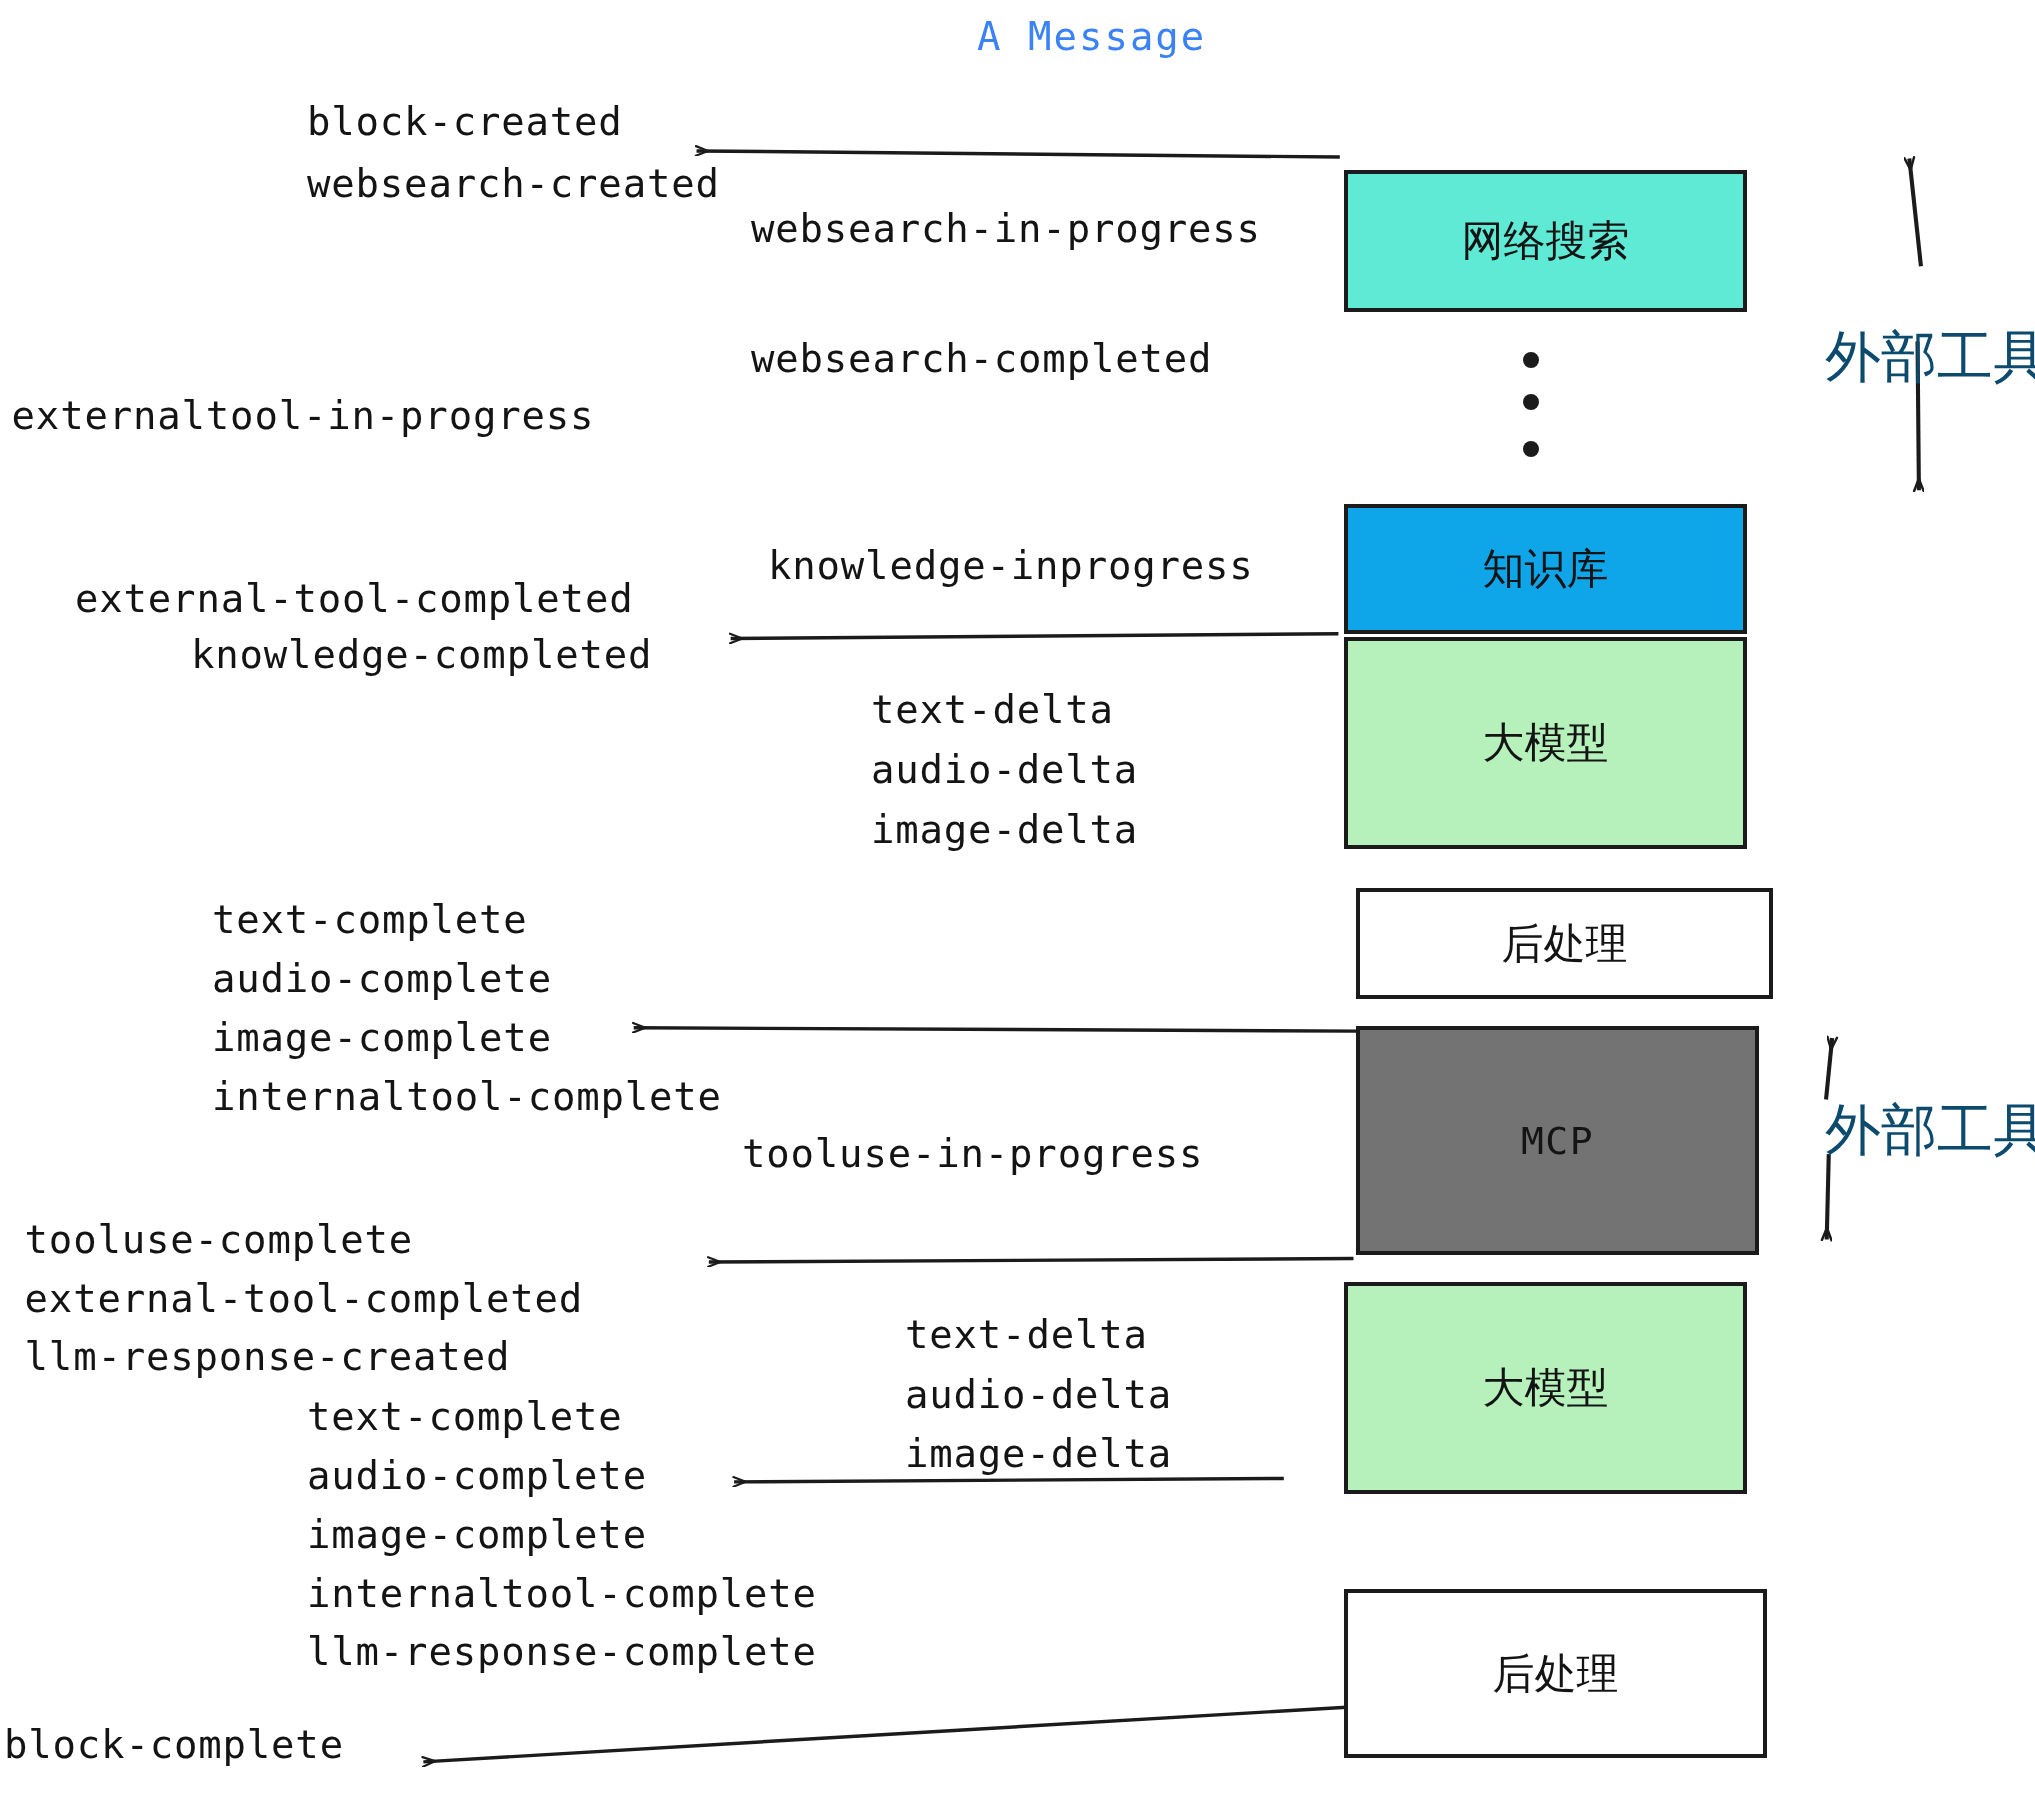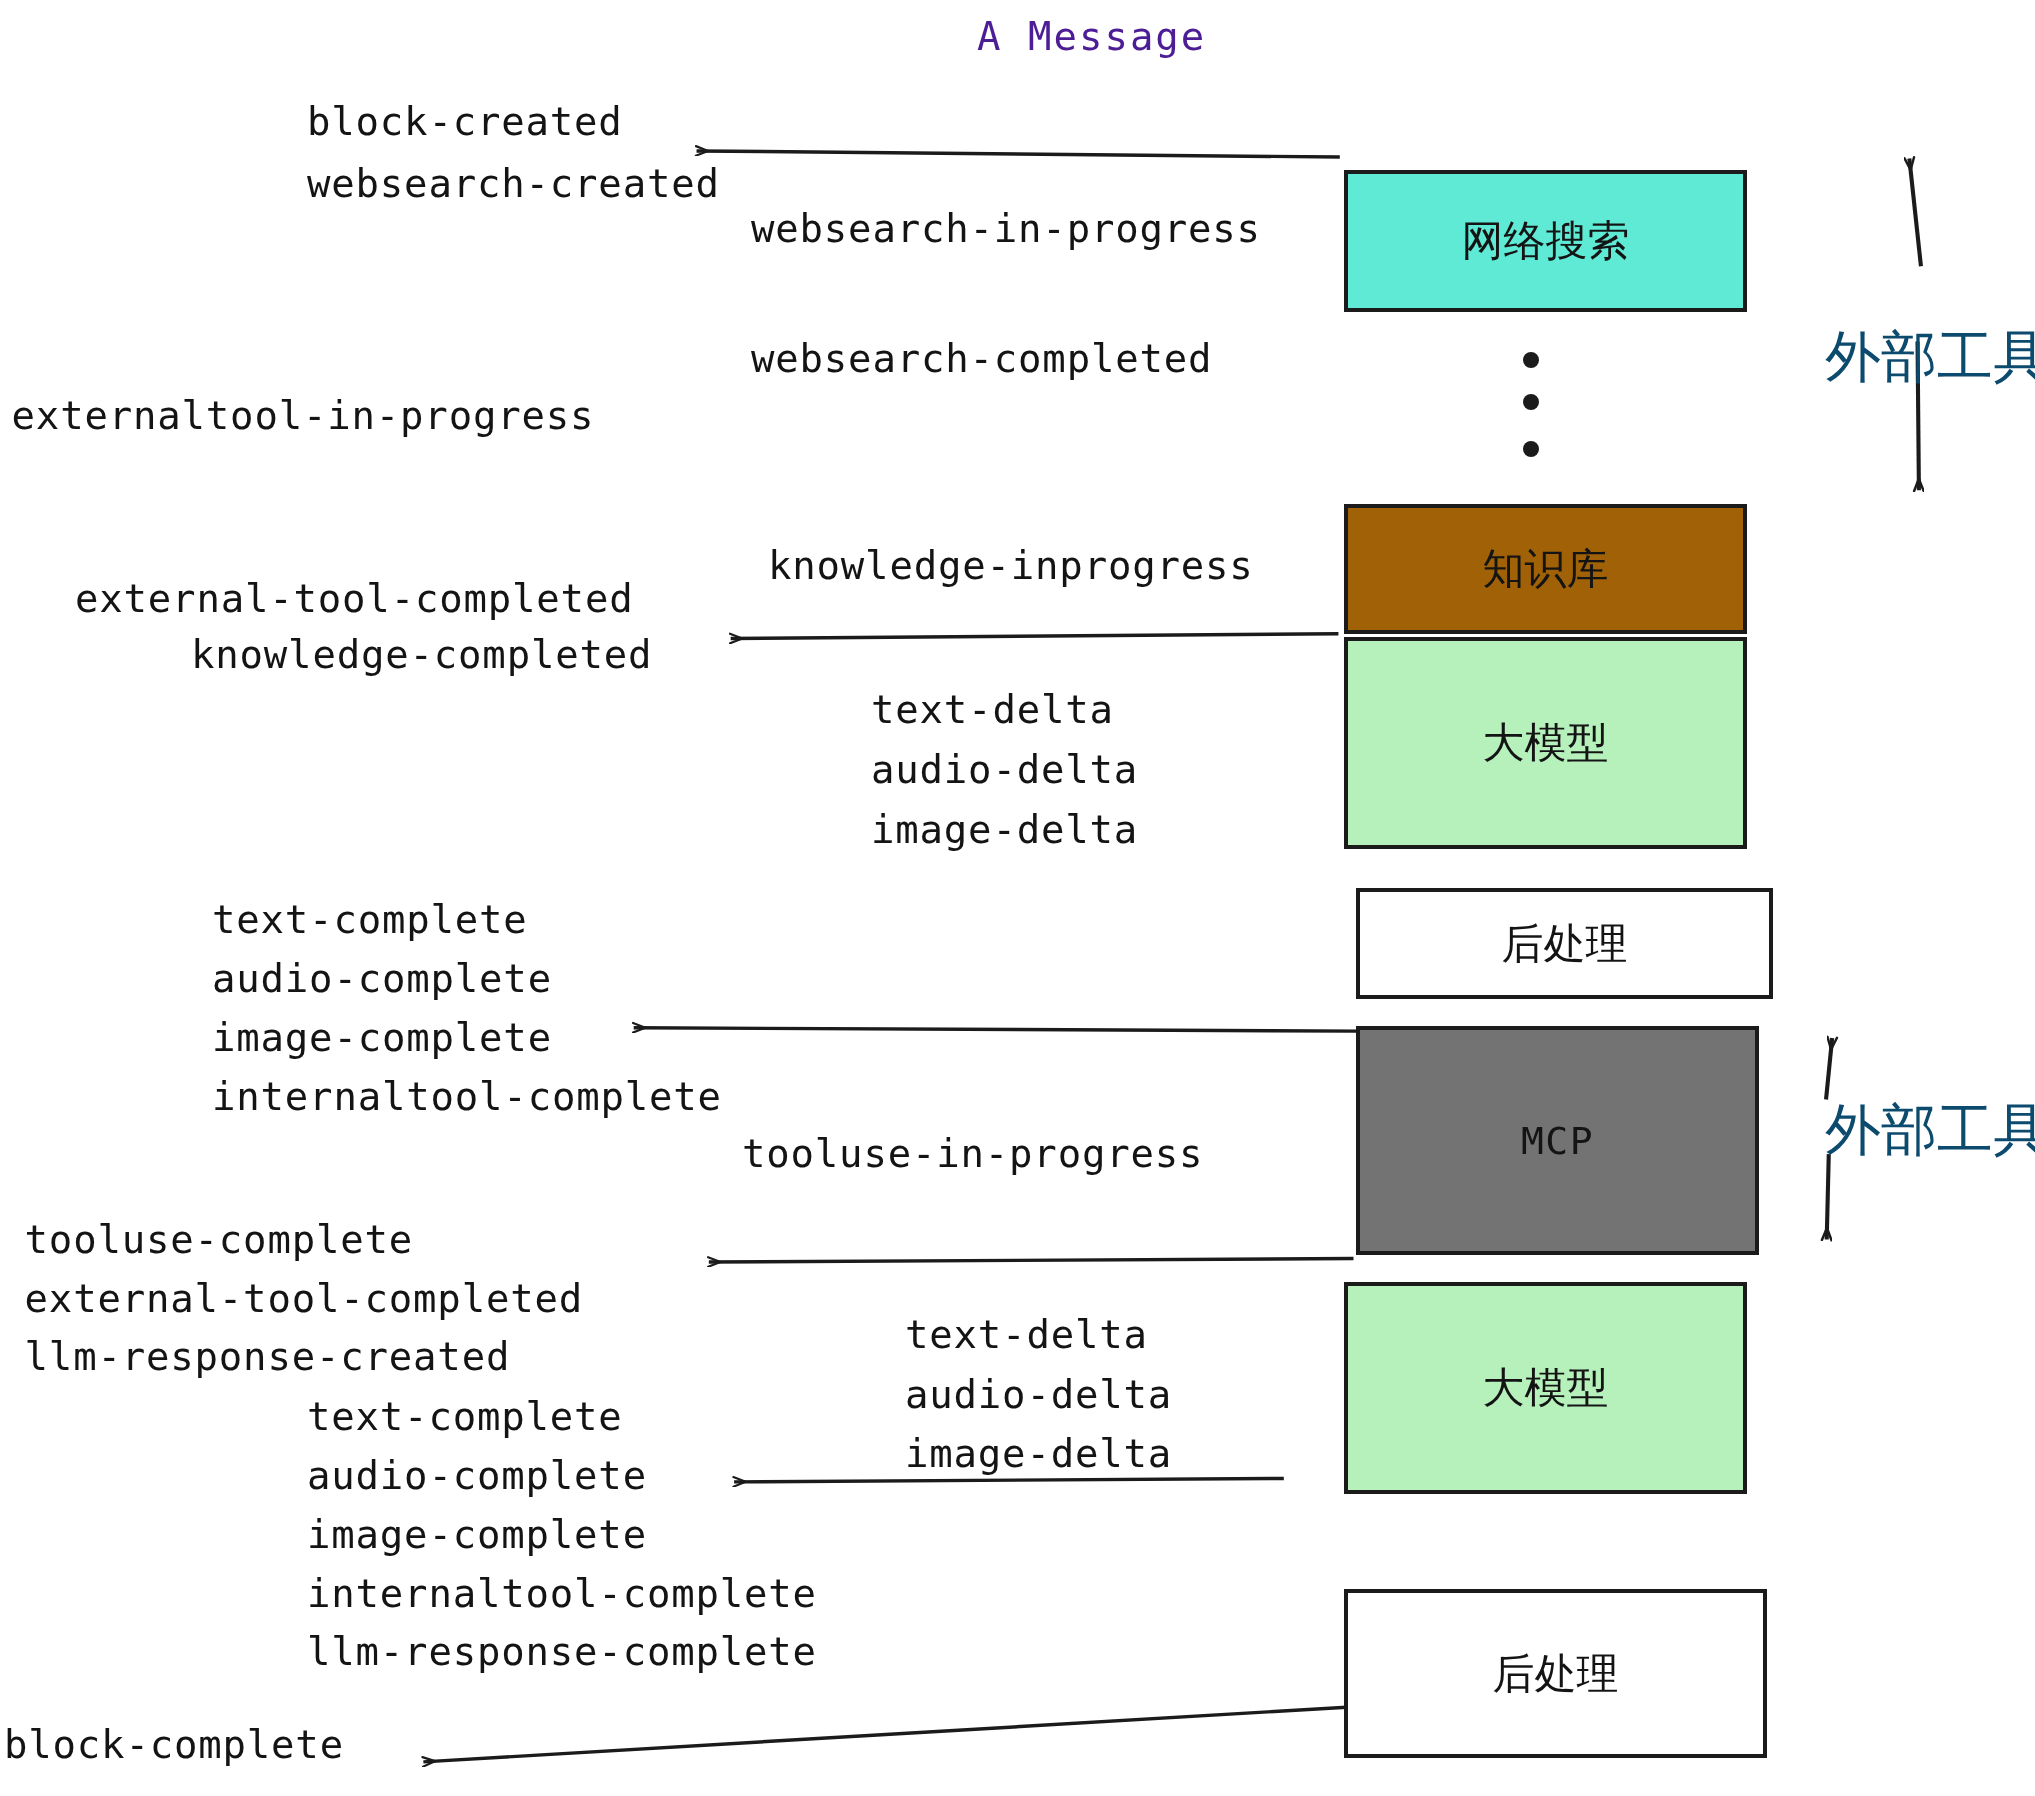--- a/index.html
+++ b/index.html
@@ -20,21 +20,21 @@
     white-space: pre;
     color: #141414;
     font-family: "DejaVu Sans Mono", monospace;
     font-size: 39px;
     letter-spacing: 0.8px;
     line-height: 1;
   }
   .title {
     position: absolute;
     white-space: pre;
-    color: #4c1d95;
+    color: #3b82f6;
     font-family: "DejaVu Sans Mono", monospace;
     font-size: 39px;
     letter-spacing: 2px;
     line-height: 1;
   }
   .node {
     position: absolute;
     box-sizing: border-box;
     border: 4.1px solid #1b1b1b;
     display: flex;
@@ -107,21 +107,21 @@
 
     <path d="M2808,500 L2810,718" fill="none" stroke="#1b1b1b" stroke-width="6" marker-end="url(#ahu)"></path>
 
     <path d="M2674,1610 L2683,1520" fill="none" stroke="#1b1b1b" stroke-width="6" marker-end="url(#ahu)"></path>
 
     <path d="M2678,1690 L2675,1815" fill="none" stroke="#1b1b1b" stroke-width="6" marker-end="url(#ahu)"></path>
   </svg>
 
   <div class="node" style="left:1344px; top:170px; width:403px; height:142px; background:#5eead4;">网络搜索</div>
 
-  <div class="node" style="left:1344px; top:504px; width:403px; height:130px; background:#a16207;">知识库</div>
+  <div class="node" style="left:1344px; top:504px; width:403px; height:130px; background:#0ea5e9;">知识库</div>
 
   <div class="node" style="left:1344px; top:637px; width:403px; height:212px; background:#B6F1BC;">大模型</div>
 
   <div class="node" style="left:1356px; top:888px; width:417px; height:111px; background:#FFFFFF;">后处理</div>
 
   <div class="node mono" style="left:1356px; top:1026px; width:403px; height:229px; background:#737373;">MCP</div>
 
   <div class="node" style="left:1344px; top:1282px; width:403px; height:212px; background:#B6F1BC;">大模型</div>
 
   <div class="node" style="left:1344px; top:1589px; width:423px; height:169px; background:#FFFFFF;">后处理</div>

